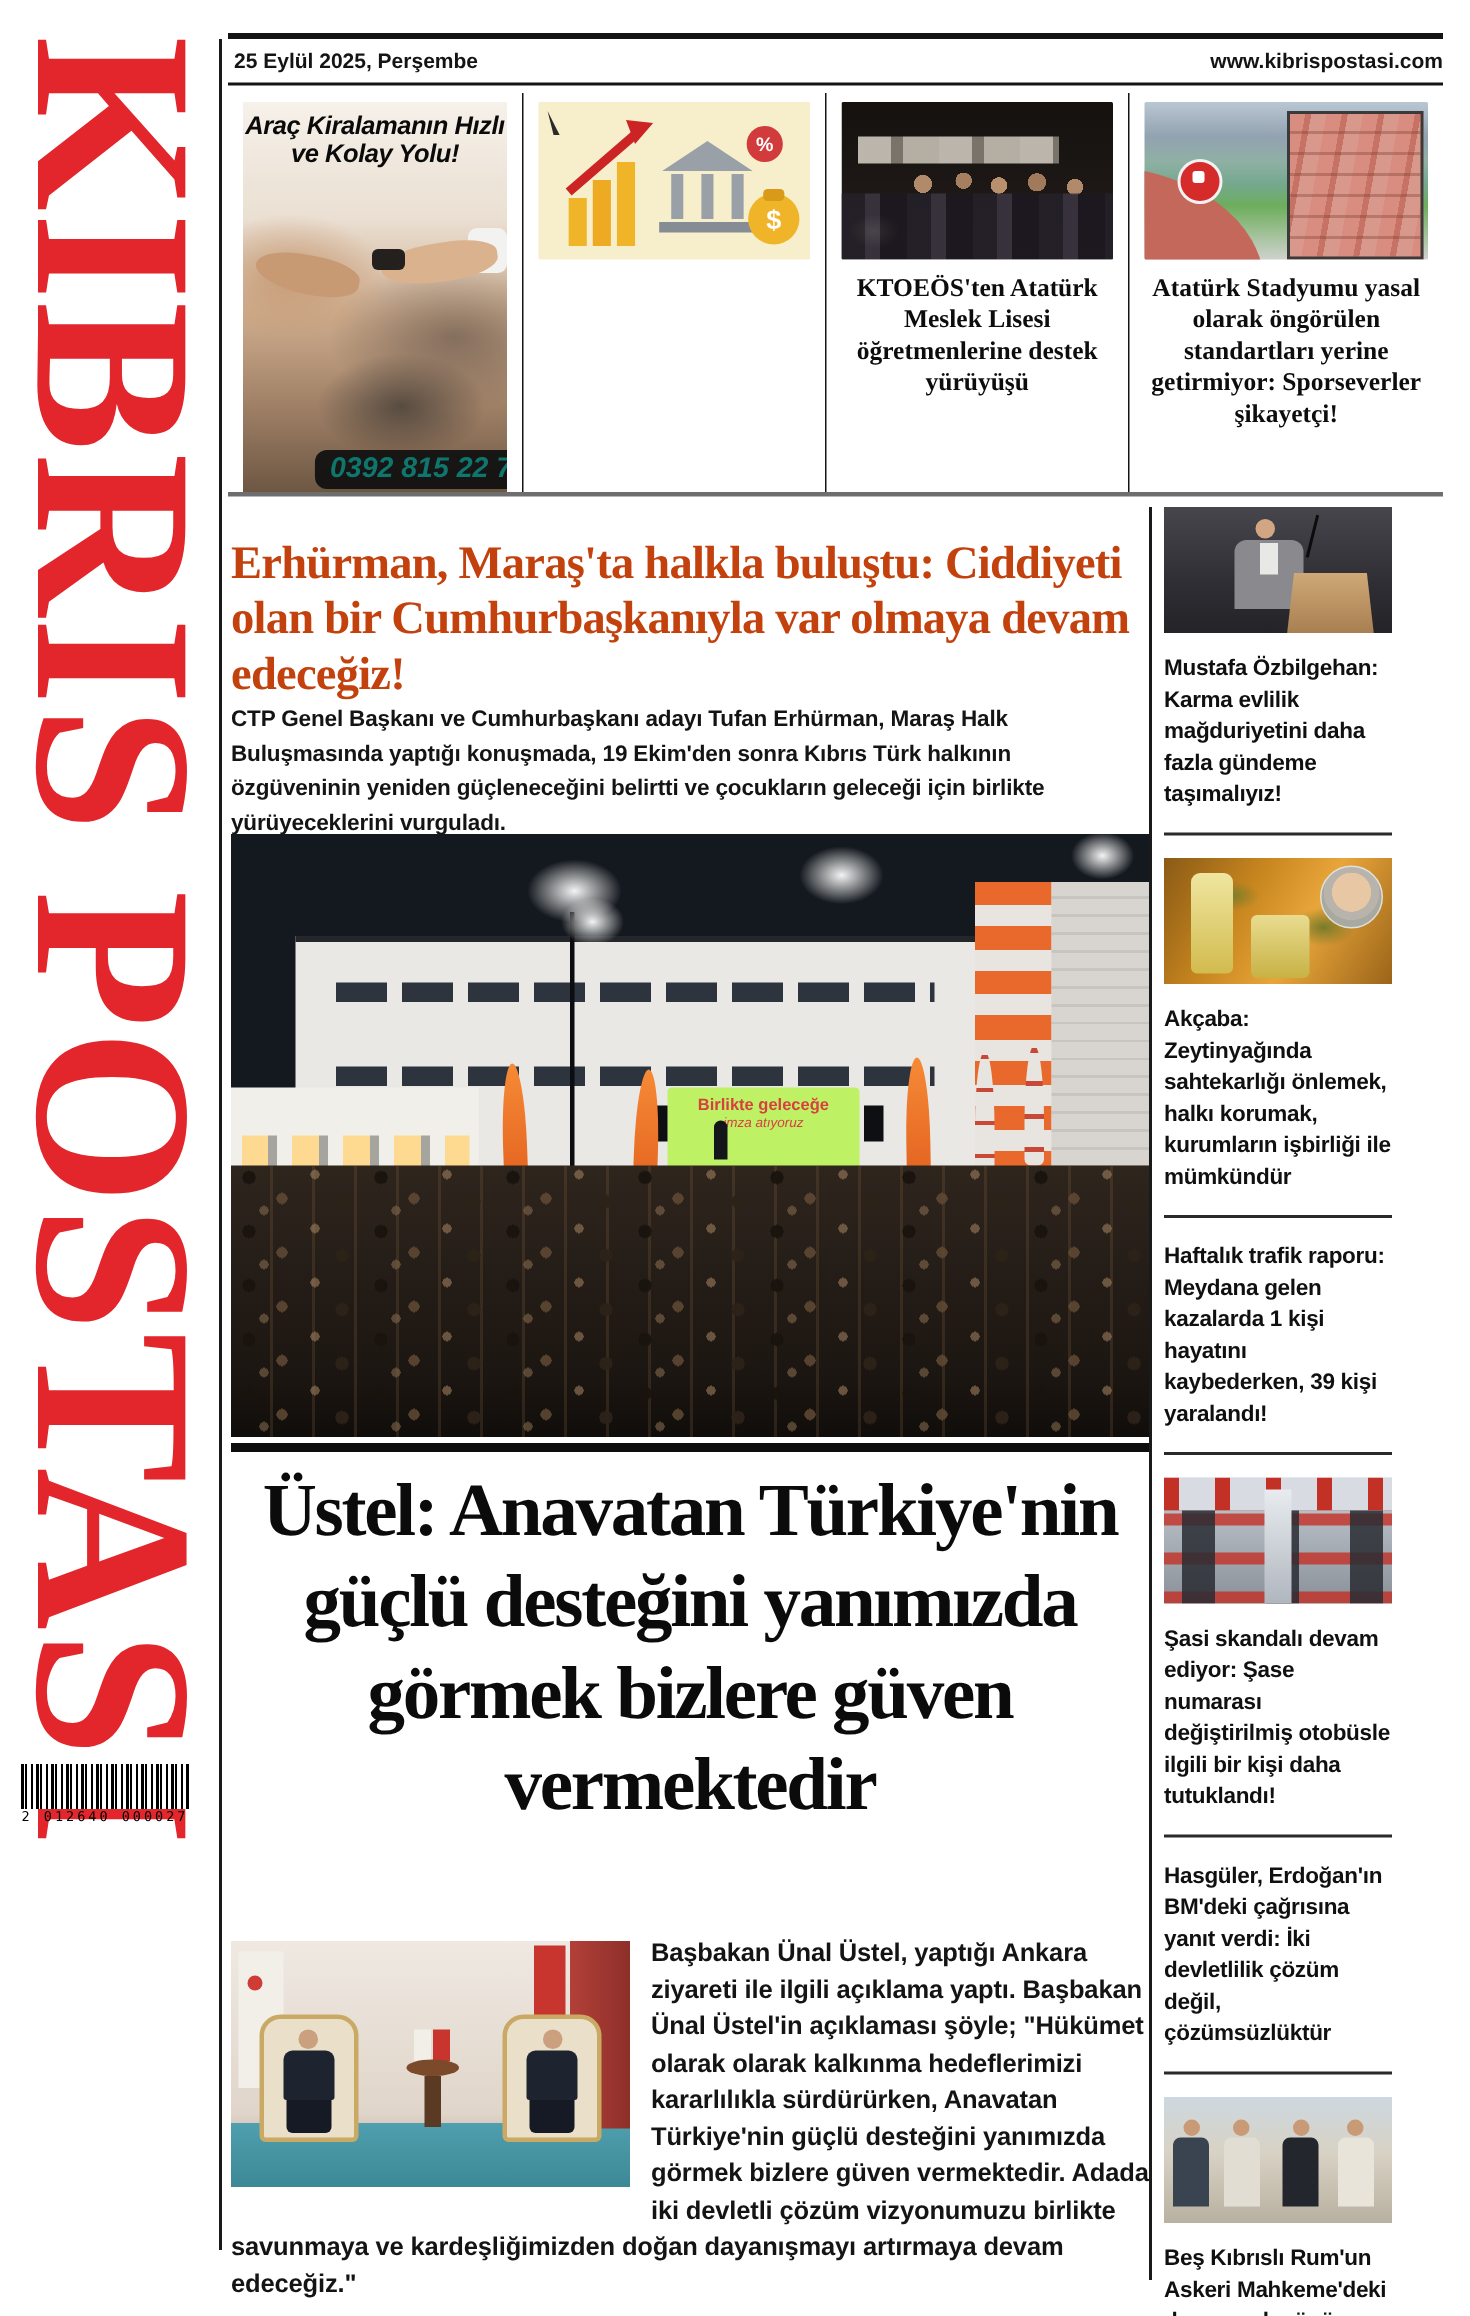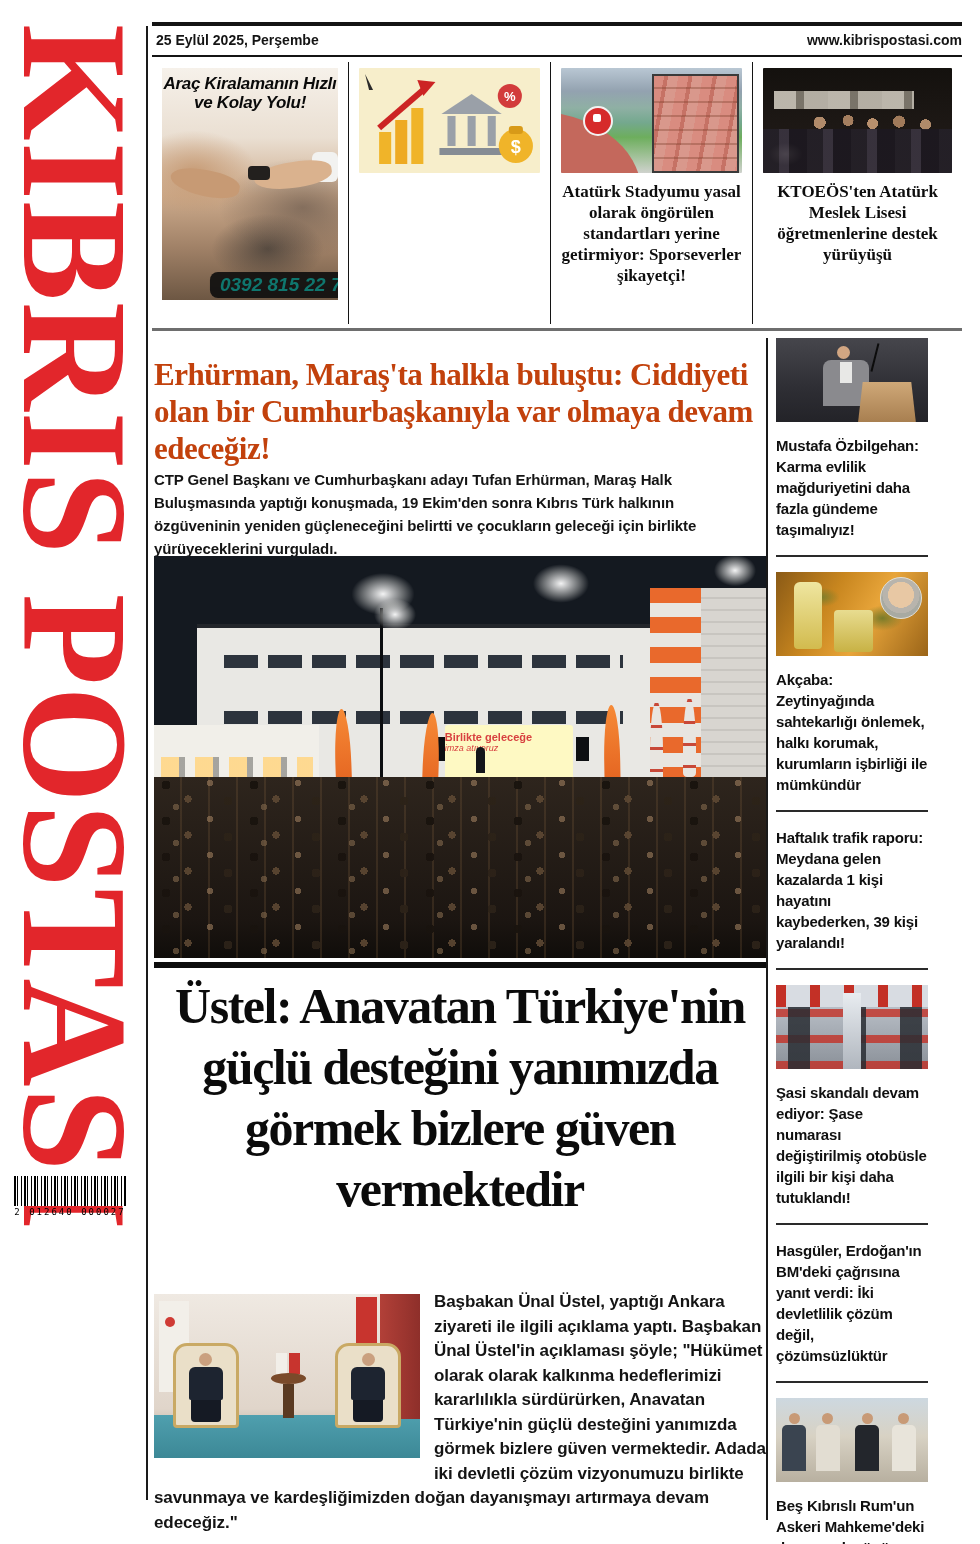--- a/index.html
+++ b/index.html
@@ -27,21 +27,21 @@
   .teasers{position:absolute;left:152px;top:62px;width:810px;height:262px;display:grid;
            grid-template-columns:196px 202px 202px 210px;}
   .tcol{padding:6px 10px 0 10px;box-sizing:border-box;}
   .tcol + .tcol{border-left:1.5px solid #141414;}
   .t-title{font-family:"Liberation Serif","DejaVu Serif",serif;font-weight:700;font-size:17px;
            line-height:21px;text-align:center;margin-top:8px;color:#0d0d0d;}
   .t-img{position:relative;height:105px;overflow:hidden;border-radius:1px;}
   .rule-under-teasers{position:absolute;left:152px;top:328px;width:810px;height:3px;background:#6e6e6e;}
 
   
-  .ad{position:relative;height:232px;overflow:hidden;
+  .ad{position:relative;height:260px;overflow:hidden;
       background:
         radial-gradient(90px 60px at 18% 45%,rgba(196,150,110,.85),transparent 70%),
         radial-gradient(120px 70px at 80% 60%,rgba(70,60,55,.5),transparent 70%),
         radial-gradient(80px 50px at 60% 78%,rgba(40,40,40,.6),transparent 70%),
         linear-gradient(180deg,#f6f1ea 0%,#eadfd2 30%,#cdab8c 55%,#9f8066 78%,#6d5743 100%);}
   .ad-head{position:relative;z-index:3;font-weight:900;font-style:italic;font-size:17px;line-height:19px;
            text-align:center;padding-top:6px;color:#0a0a0a;letter-spacing:-0.3px;}
   .hand{position:absolute;border-radius:50% 40% 45% 50%;z-index:1;}
   .hand-l{left:8px;top:102px;width:70px;height:26px;background:#c79a74;transform:rotate(12deg);}
   .hand-r{right:6px;top:94px;width:78px;height:26px;background:#dab28e;transform:rotate(-8deg);}
@@ -92,22 +92,22 @@
   .lp-winrow{position:absolute;left:6%;width:88%;height:13px;background:repeating-linear-gradient(90deg,#2d343d 0 34px,#e9e8e4 34px 44px);}
   .lp-bldg-right{position:absolute;right:0;top:8%;width:19%;height:56%;background:#e2e0dc;}
   .lp-checker{position:absolute;left:0;top:0;width:44%;height:100%;
               background:repeating-linear-gradient(0deg,#e9692c 0 16px,#e8e5e0 16px 30px);}
   .lp-panel{position:absolute;right:0;top:0;width:56%;height:100%;
             background:repeating-linear-gradient(0deg,#d8d5d0 0 10px,#c8c5c0 10px 12px);}
   .lp-bldg-left{position:absolute;left:0;top:42%;width:27%;height:23%;background:#f1efe9;}
   .lp-windows{position:absolute;left:4%;bottom:10%;width:92%;height:55%;
               background:repeating-linear-gradient(90deg,rgba(255,216,140,.95) 0 18px,rgba(90,90,86,.5) 18px 24px,#f1efe9 24px 34px);}
   .lp-lamp-pole{position:absolute;left:37%;top:13%;width:3px;height:44%;background:#0b0d10;}
-  .lp-stage{position:absolute;left:47.5%;top:42%;width:21%;height:16%;background:#fef9c3;border-radius:3px;
-            padding-top:6px;box-sizing:border-box;}
+  .lp-stage{position:absolute;left:47.5%;top:42%;width:21%;height:16%;background:#bef264;border-radius:3px;
+            text-align:center;padding-top:6px;box-sizing:border-box;}
   .lp-stage .l1{color:#d84040;font-weight:900;font-size:11px;line-height:12px;}
   .lp-stage .l2{color:#d84040;font-style:italic;font-size:9px;line-height:11px;}
   .lp-speaker{position:absolute;left:52.6%;top:47.5%;width:9px;height:26px;background:#14161a;border-radius:5px 5px 0 0;}
   .lp-spk{position:absolute;width:13px;height:24px;background:#0d0f12;}
   .lp-flag{position:absolute;width:16px;height:88px;background:linear-gradient(180deg,#f68a36,#e25f1e);
            border-radius:55% 55% 35% 35%/70% 70% 6% 6%;}
   .lp-wflag{position:absolute;width:13px;height:80px;background:
             repeating-linear-gradient(0deg,#e8e5e0 0 9px,#c84838 9px 12px,#e8e5e0 12px 22px);
            border-radius:55% 55% 35% 35%/70% 70% 6% 6%;}
   .lp-crowd{position:absolute;left:0;bottom:0;width:100%;height:45%;
@@ -227,34 +227,34 @@
           <circle cx="150" cy="28" r="12" fill="#d23b3b"></circle>
           <text x="150" y="33" font-size="13" font-weight="bold" fill="#fff" text-anchor="middle" font-family="Liberation Sans, sans-serif">%</text>
           <circle cx="156" cy="78" r="17" fill="#f0b429"></circle>
           <rect x="149" y="58" width="14" height="8" rx="3" fill="#d89a18"></rect>
           <text x="156" y="85" font-size="18" font-weight="bold" fill="#fff" text-anchor="middle" font-family="Liberation Sans, sans-serif">$</text>
         </svg>
       </div>
     </div>
 
     <div class="tcol">
+      <div class="t-img march">
+        <div class="march-banner"></div>
+        <div class="march-bodies"></div>
+      </div>
+      <div class="t-title">KTOEÖS'ten Atatürk Meslek Lisesi öğretmenlerine destek yürüyüşü</div>
+    </div>
+
+    <div class="tcol">
       <div class="t-img stad">
         <div class="stad-track"></div>
         <div class="stad-badge"></div>
         <div class="stad-inset"></div>
       </div>
       <div class="t-title">Atatürk Stadyumu yasal olarak öngörülen standartları yerine getirmiyor: Sporseverler şikayetçi!</div>
-    </div>
-
-    <div class="tcol">
-      <div class="t-img march">
-        <div class="march-banner"></div>
-        <div class="march-bodies"></div>
-      </div>
-      <div class="t-title">KTOEÖS'ten Atatürk Meslek Lisesi öğretmenlerine destek yürüyüşü</div>
     </div>
   </div>
   <div class="rule-under-teasers"></div>
 
   <div class="headline1 serif">Erhürman, Maraş'ta halkla buluştu: Ciddiyeti olan bir Cumhurbaşkanıyla var olmaya devam edeceğiz!</div>
   <div class="standfirst">CTP Genel Başkanı ve Cumhurbaşkanı adayı Tufan Erhürman, Maraş Halk Buluşmasında yaptığı konuşmada, 19 Ekim'den sonra Kıbrıs Türk halkının özgüveninin yeniden güçleneceğini belirtti ve çocukların geleceği için birlikte yürüyeceklerini vurguladı.</div>
 
   <div class="lead-photo">
     <div class="lp-flare" style="left:30%;top:2%;width:90px;height:60px;"></div>
     <div class="lp-flare" style="left:60%;top:0%;width:80px;height:55px;"></div>

